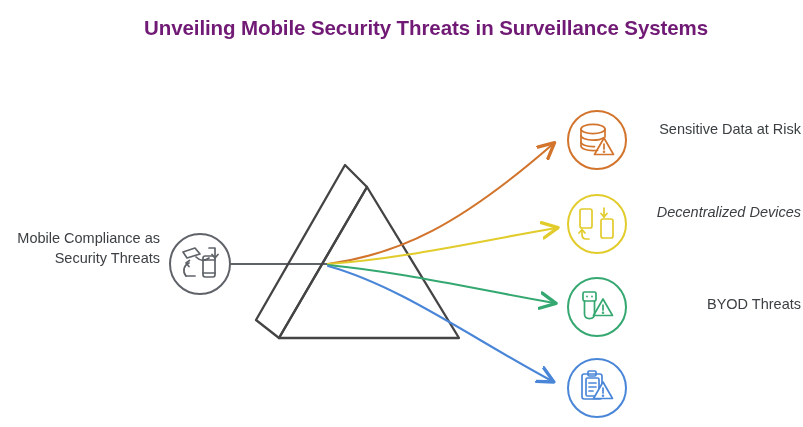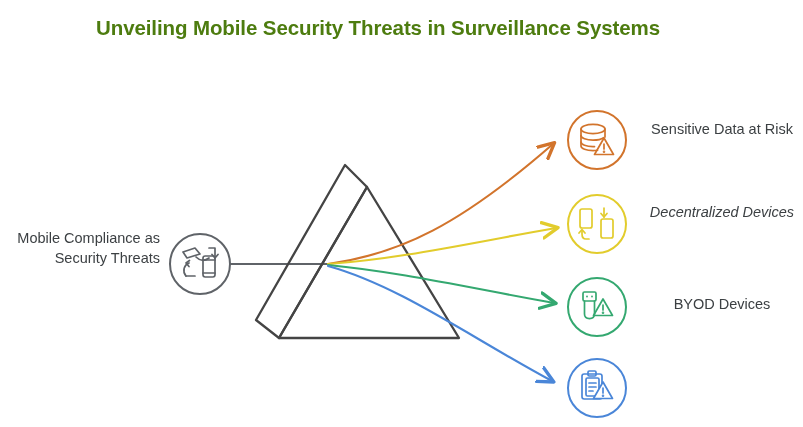--- a/index.html
+++ b/index.html
@@ -6,38 +6,38 @@
   html, body {
     width: 803px; height: 427px;
     background: #ffffff;
     font-family: "Liberation Sans", sans-serif;
     overflow: hidden;
   }
   #canvas { position: relative; width: 803px; height: 427px; background: #fff; }
 
   #title {
     position: absolute; left: 96px; top: 14px; width: 612px;
-    text-align: left;
-    font-size: 20.5px; font-weight: bold; color: #4d7c0f;
+    text-align: right;
+    font-size: 20.5px; font-weight: bold; color: #701a75;
     line-height: 27px; letter-spacing: -0.1px;
   }
 
   #diagram-svg { position: absolute; left: 0; top: 0; width: 803px; height: 427px; }
 
   .node-label {
     position: absolute;
     font-size: 14.5px; color: #3c4043; line-height: 20px;
   }
 
   #source-label {
     left: 12px; top: 228px; width: 148px;
     text-align: right;
   }
 
-  .right-label { left: 643px; width: 158px; text-align: center; }
+  .right-label { left: 643px; width: 158px; text-align: right; }
   #label-0 { top: 119px; }
   #label-1 { top: 202px; font-style: italic; }
   #label-2 { top: 294px; }
   #label-3 { top: 366px; }
 </style>
 </head>
 <body>
 
 <div id="canvas">
 
@@ -138,15 +138,15 @@
         <line x1="603" y1="388" x2="603" y2="393"></line>
         <circle cx="603" cy="395.8" r="0.45" fill="#4a86d8"></circle>
       </g>
     </g>
   </svg>
 
   <div class="node-label" id="source-label">Mobile Compliance as Security Threats</div>
 
   <div class="node-label right-label" id="label-0">Sensitive Data at Risk</div>
   <div class="node-label right-label" id="label-1">Decentralized Devices</div>
-  <div class="node-label right-label" id="label-2">BYOD Devices</div>
+  <div class="node-label right-label" id="label-2">BYOD Threats</div>
 
 </div>
 
 </body></html>

